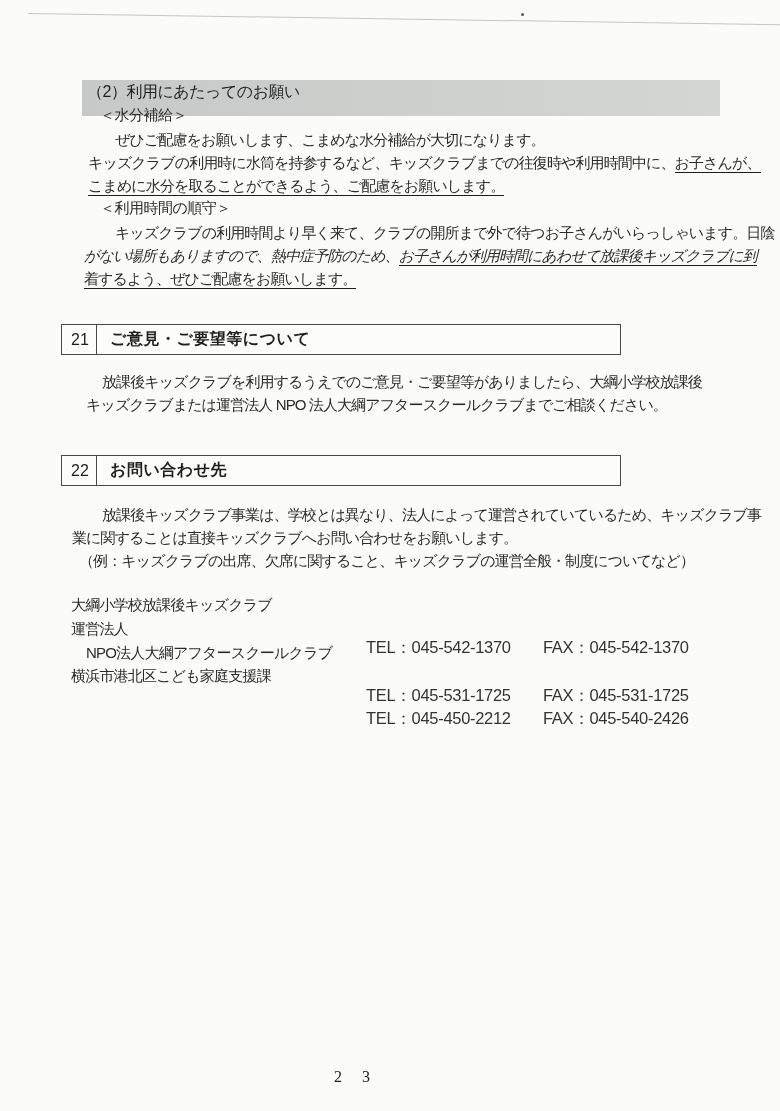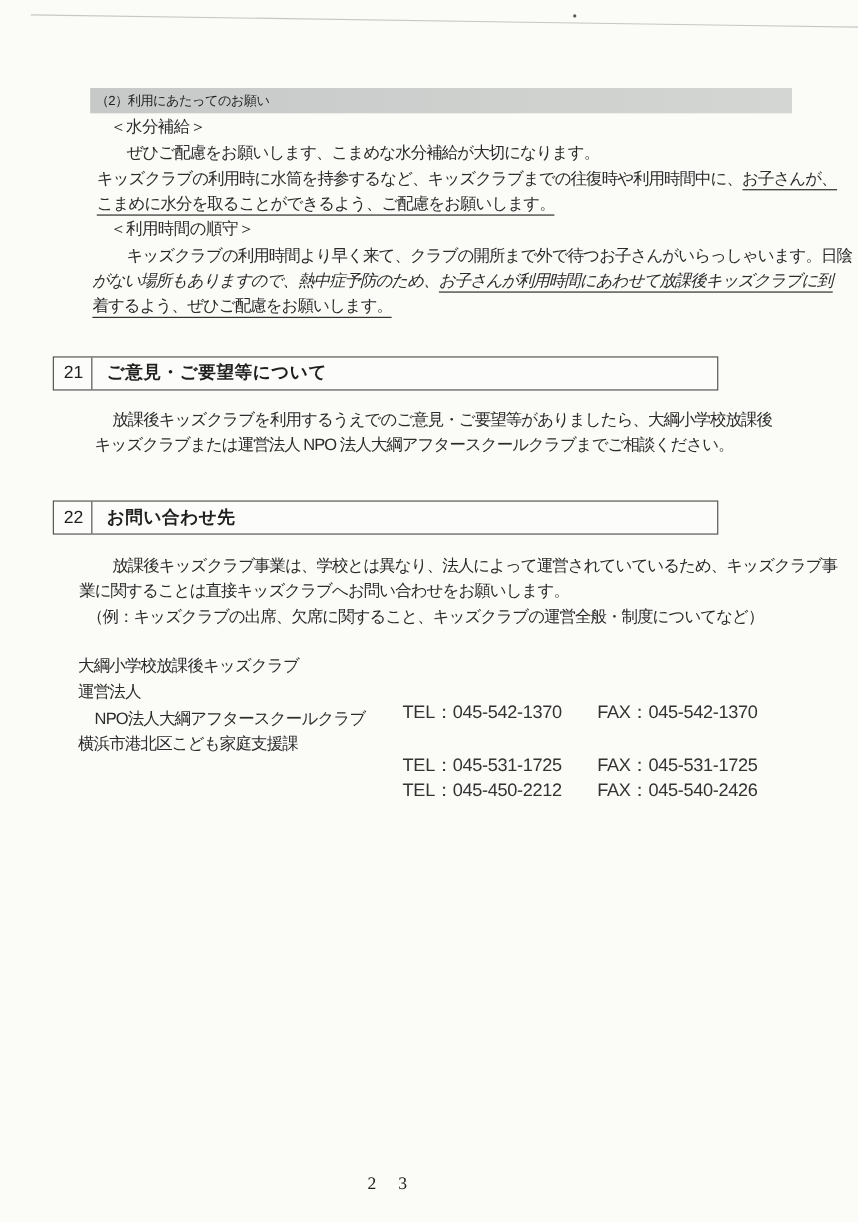--- a/index.html
+++ b/index.html
@@ -19,34 +19,34 @@
     position: absolute; left: 28px; top: 13px; width: 760px; height: 1px;
     background: #b9bab6; opacity: .8;
     transform: rotate(0.85deg); transform-origin: left top;
   }
   .speck { position: absolute; background: #5a5a56; border-radius: 50%; }
   .speck-a { left: 521px; top: 13px; width: 3px; height: 3px; }
   .speck-b { left: 410px; top: 470px; width: 2px; height: 2px; opacity: .6; }
 
   
   .gray-bar {
-    left: 82px; top: 80px; width: 638px; height: 23px;
+    left: 82px; top: 80px; width: 638px; height: 36px;
     background: linear-gradient(to right, #c7c9c8, #d4d6d4);
-    font-size: 12px; line-height: 23px; padding-left: 5px;
+    font-size: 16px; line-height: 23px; padding-left: 5px;
     letter-spacing: -0.5px; color: #1f1f1f;
   }
 
   
   .t { font-size: 15px; letter-spacing: -0.9px; line-height: 20px; color: #2b2b2b; }
   .label { font-size: 15px; letter-spacing: -0.5px; }
   u.mark { text-decoration: none; border-bottom: 1.4px solid #1c1c1c; padding-bottom: 1px; }
 
   
   .sec-box {
-    left: 48px; width: 605px; height: 31px;
+    left: 61px; width: 560px; height: 31px;
     border: 1.5px solid #484846; background: #fcfcfa;
     display: flex; align-items: center;
   }
   .sec-box .num {
     width: 35px; align-self: stretch; display: flex; align-items: center;
     padding-left: 9px; border-right: 1.2px solid #484846;
     font-size: 16px; color: #1f1f1f;
   }
   .sec-box .ttl {
     padding-left: 13px; font-size: 16px; font-weight: 600;

